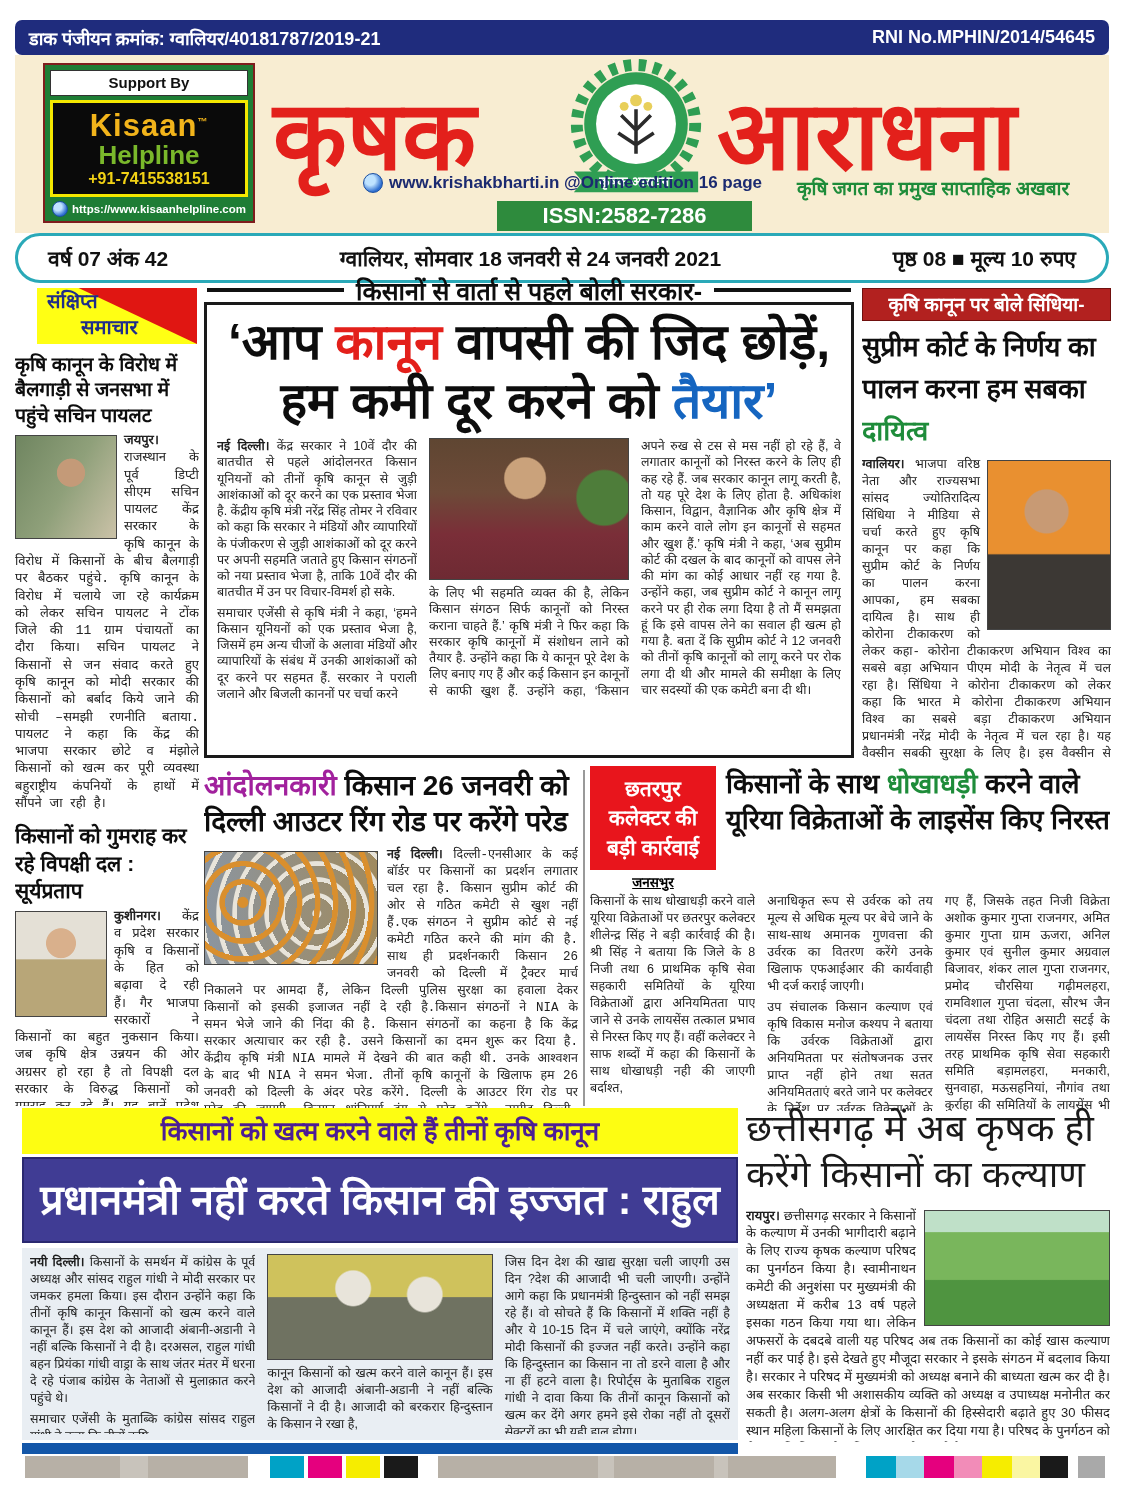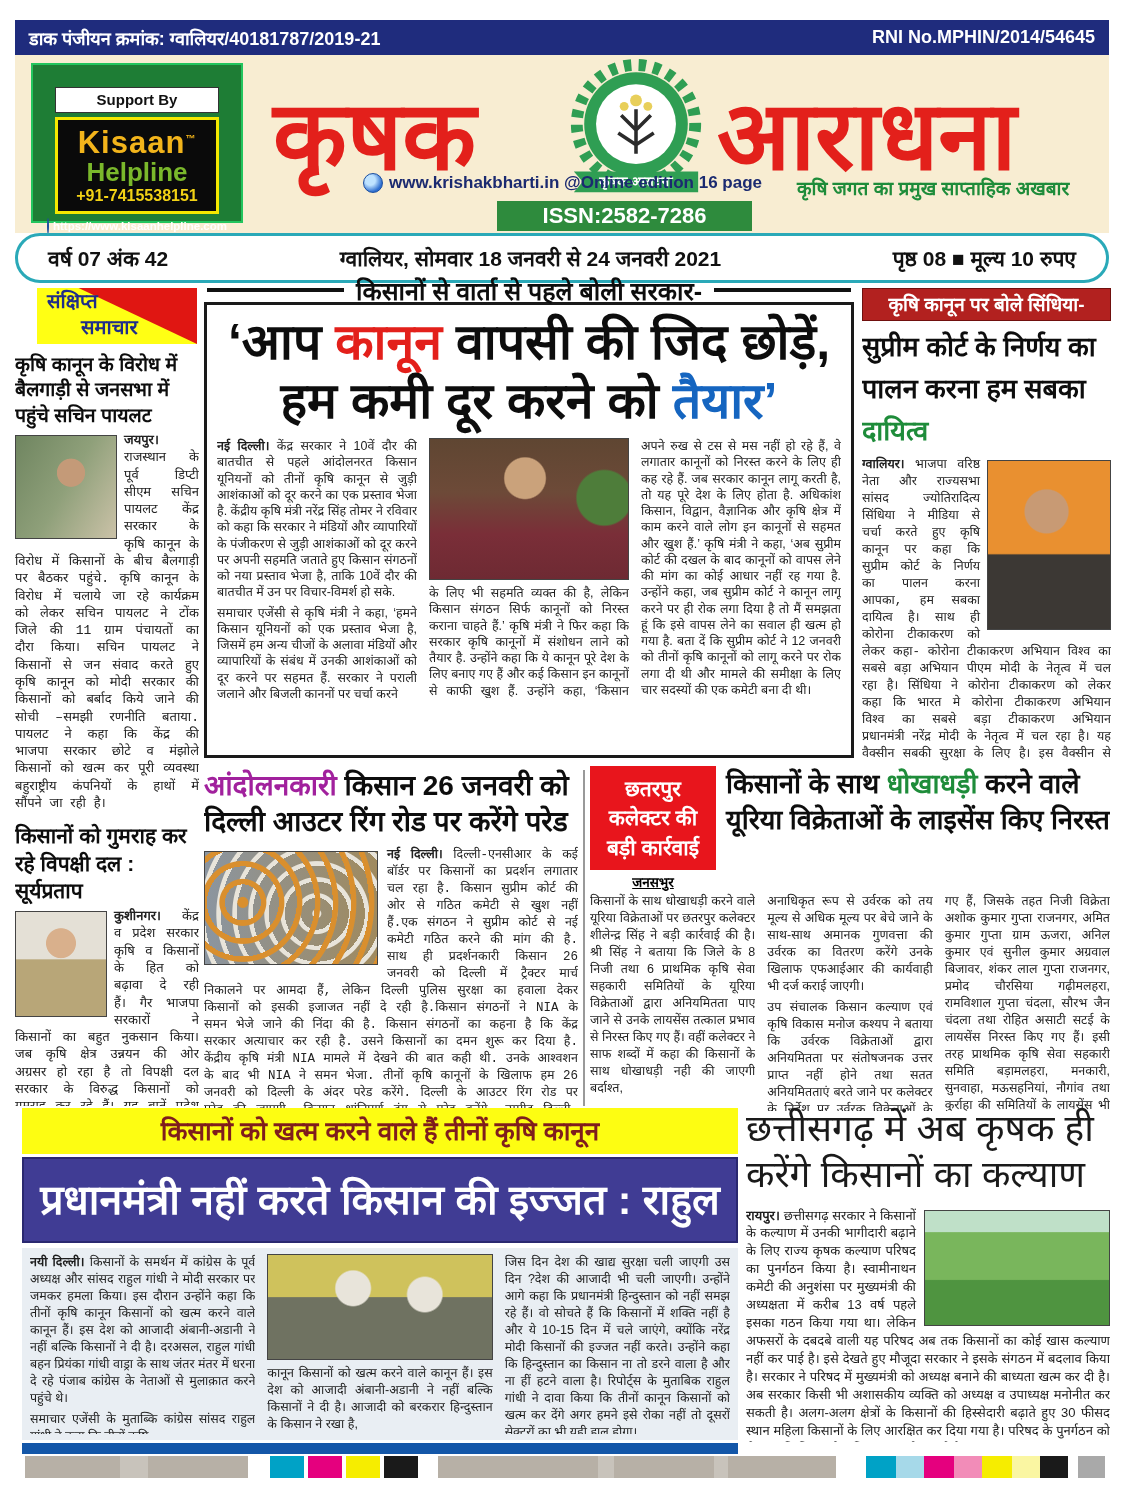--- a/index.html
+++ b/index.html
@@ -1,23 +1,23 @@
 <!DOCTYPE html>
 <html><head>
 <meta charset="utf-8">
 <style>
   html,body{margin:0;padding:0;background:#ffffff;}
   body{font-family:"Liberation Sans","DejaVu Sans",sans-serif;}
   #page{position:relative;width:1125px;height:1500px;background:#fff;overflow:hidden;}
   .abs{position:absolute;}
   
-  .topbar{background:#1f2c7d;color:#fff;display:flex;justify-content:space-between;align-items:center;padding:0 14px;box-sizing:border-box;font-weight:bold;font-size:18px;}
+  .topbar{background:#1f2c7d;color:#fff;display:flex;justify-content:space-between;align-items:center;padding:0 14px;box-sizing:border-box;font-weight:bold;font-size:18px;border-radius:7px;}
   
   .masthead{background:#f8edd2;}
-  .helpline{background:#1e7d35;border:2px solid #22c55e;box-sizing:border-box;padding:22px;}
+  .helpline{background:#1e7d35;border:2px solid #7f1d1d;box-sizing:border-box;padding:5px;margin-left:12px;}
   .hl-support{background:#fff;color:#111;font-weight:bold;font-size:15px;text-align:center;height:24px;line-height:24px;border:1px solid #333;}
   .hl-black{background:#0a0a0a;border:3px solid #f4e800;margin-top:4px;text-align:center;padding:3px 0 5px;}
   .hl-kisaan{color:#f2b41b;font-size:31px;font-weight:bold;letter-spacing:1px;line-height:32px;}
   .hl-kisaan sup{font-size:10px;}
   .hl-help{color:#7ab82b;font-size:26px;font-weight:bold;line-height:27px;}
   .hl-phone{color:#f2d215;font-size:16px;font-weight:bold;line-height:20px;}
   .hl-url{color:#fff;font-size:11.5px;font-weight:bold;text-align:center;margin-top:4px;display:flex;align-items:center;justify-content:center;gap:4px;}
   .globe{display:inline-block;width:14px;height:14px;border-radius:50%;background:radial-gradient(circle at 35% 35%,#bfe3ff 0 30%,#2f6fd0 70%);border:1px solid #1b4fa0;}
   .mast-title{color:#e3201b;font-weight:800;font-size:96px;line-height:150px;white-space:nowrap;}
   .online-line{color:#1b2a70;font-weight:bold;font-size:17px;display:flex;align-items:center;gap:6px;}
@@ -58,21 +58,21 @@
   
   .pr-hl{font-weight:800;font-size:28px;line-height:1.3;color:#0d0d0d;margin-bottom:6px;}
   .pr-hl .purple{color:#a1219d;}
   .ph-crowd{float:left;width:172px;height:112px;margin:4px 9px 3px 0;background:repeating-radial-gradient(circle at 22% 45%,#d98f2e 0 5px,rgba(0,0,0,0) 6px 18px),repeating-radial-gradient(circle at 65% 55%,#e8e4da 0 4px,rgba(0,0,0,0) 5px 16px),linear-gradient(90deg,#8b95a0,#a08a5e);}
   
   .urea-head{display:flex;align-items:flex-start;}
   .redbox{background:#e8151c;color:#fff;font-weight:bold;font-size:21px;line-height:1.4;width:126px;box-sizing:border-box;padding:8px 6px;text-align:center;}
   .urea-hl{flex:1;font-weight:800;font-size:27px;line-height:1.35;color:#0d0d0d;padding-left:10px;}
   .urea-date{width:126px;text-align:center;font-weight:bold;font-size:13.5px;text-decoration:underline;margin:3px 0 2px;}
   
-  .yban{background:#fdfd12;color:#7f1d1d;font-weight:800;font-size:26px;text-align:center;line-height:46px;}
+  .yban{background:#fdfd12;color:#4c1d95;font-weight:800;font-size:26px;text-align:center;line-height:46px;}
   .rahul-hl{background:#403c94;border:2px solid #2a2870;box-sizing:border-box;color:#fff;font-weight:800;font-size:41px;text-align:center;line-height:82px;}
   .rahul-body{background:#e9eef3;padding:6px 8px;box-sizing:border-box;display:flex;gap:12px;}
   .ph-rahul{width:100%;height:106px;box-sizing:border-box;margin-bottom:5px;background:radial-gradient(circle at 38% 32%,#e8e4da 0 11%,rgba(0,0,0,0) 12%),radial-gradient(circle at 70% 38%,#e8e4da 0 10%,rgba(0,0,0,0) 11%),linear-gradient(180deg,#cfc25c 0 40%,#6f7261 41% 100%);}
   
   .ch-hl{font-weight:400;font-size:37px;line-height:1.25;color:#1a1a1a;margin-bottom:8px;}
   .ch-b{font-size:13px;line-height:1.38;text-align:justify;color:#1d1d1d;}
   .ph-field{float:right;width:184px;height:114px;margin:3px 0 4px 8px;background:linear-gradient(180deg,#bfe0c8 0 18%,#79b65c 19% 60%,#4f9440 61% 100%);}
   .bluebar{background:#1457a8;}
   .colorbar{display:flex;height:22px;overflow:hidden;}
   .lead{font-weight:bold;}

